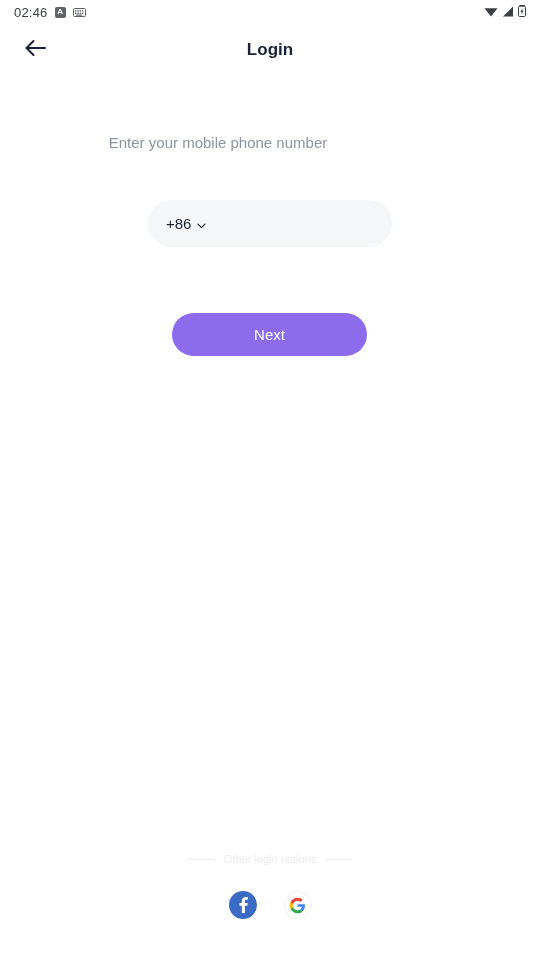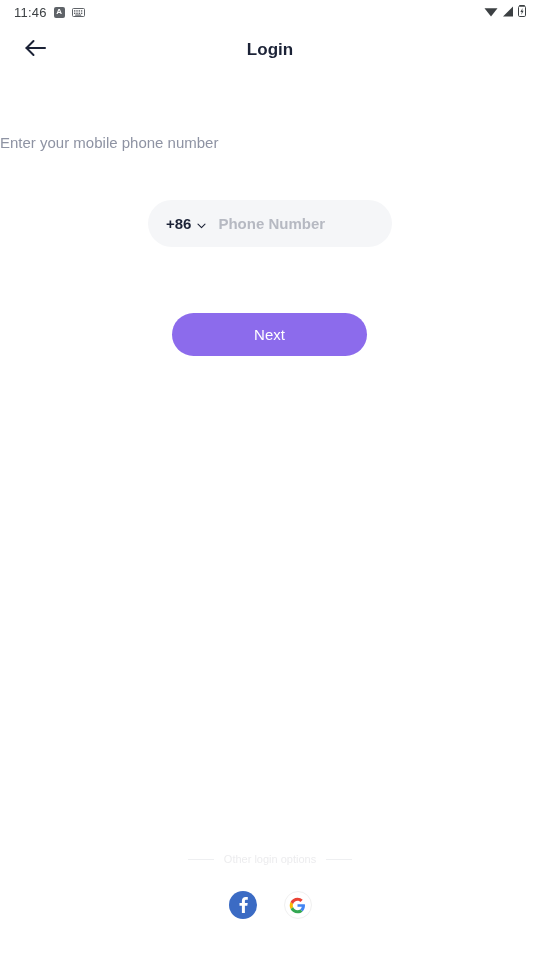--- a/index.html
+++ b/index.html
@@ -40,32 +40,32 @@
   }
   .page-title {
     position:absolute; left:0; top:0; width:540px; height:44px;
     display:flex; align-items:center; justify-content:center;
     font-size:17px; font-weight:bold; color:#1b2236;
   }
 
   
   .subtitle {
     position:absolute; top:134px; left:0; width:436px;
-    text-align:left; font-size:15px; color:#8e93a3;
+    text-align:center; font-size:15px; color:#8e93a3;
   }
 
   .phone-field {
     position:absolute; top:200px; left:148px;
     width:244px; height:47px;
     background:#f5f6f8; border-radius:24px;
     display:flex; align-items:center;
     padding:0 18px;
   }
   .cc-group { display:flex; align-items:center; gap:6px; cursor:pointer; }
-  .cc-code  { font-size:15px; font-weight:bold; color:#1b2236; }
+  .cc-code  { font-size:15px; font-weight:normal; color:#1b2236; }
   .phone-input {
     flex:1; border:none; outline:none; background:transparent;
     margin-left:12px;
     font-family:"Liberation Sans", sans-serif;
     font-size:15px; color:#1b2236;
   }
   .phone-input::placeholder { color:#b6b9c2; font-weight:bold; }
 
   .next-btn {
     position:absolute; top:313px; left:172px;
@@ -95,21 +95,21 @@
                border:1px solid #f0f0f0;
                display:flex; align-items:center; justify-content:center; }
 </style>
 </head>
 <body>
 
 <div class="screen">
 
   <div class="statusbar">
     <div class="sb-left">
-      <span class="sb-clock">11:46</span>
+      <span class="sb-clock">02:46</span>
       <span class="badge-a">A</span>
       <span class="kbd-icon">
         <svg width="13" height="9" viewBox="0 0 13 9">
           <rect x="0.5" y="0.5" width="12" height="8" rx="1" fill="none" stroke="#5f6368" stroke-width="1"></rect>
           <rect x="2" y="2.2" width="1.4" height="1.4" fill="#5f6368"></rect>
           <rect x="4.3" y="2.2" width="1.4" height="1.4" fill="#5f6368"></rect>
           <rect x="6.6" y="2.2" width="1.4" height="1.4" fill="#5f6368"></rect>
           <rect x="8.9" y="2.2" width="1.4" height="1.4" fill="#5f6368"></rect>
           <rect x="2" y="4.6" width="1.4" height="1.4" fill="#5f6368"></rect>
           <rect x="4.3" y="4.6" width="1.4" height="1.4" fill="#5f6368"></rect>
@@ -156,21 +156,20 @@
 
   <div class="phone-field">
     <div class="cc-group">
       <span class="cc-code">+86</span>
       <span>
         <svg width="9" height="6" viewBox="0 0 9 6">
           <path d="M1 1.2 L4.5 4.6 L8 1.2" fill="none" stroke="#1b2236" stroke-width="1.1" stroke-linecap="round" stroke-linejoin="round"></path>
         </svg>
       </span>
     </div>
-    <input class="phone-input" type="text" placeholder="Phone Number" style="">
   </div>
 
   <button class="next-btn">Next</button>
 
   <div class="other-row">
     <span class="rule"></span>
     <span class="other-label">Other login options</span>
     <span class="rule"></span>
   </div>
 

